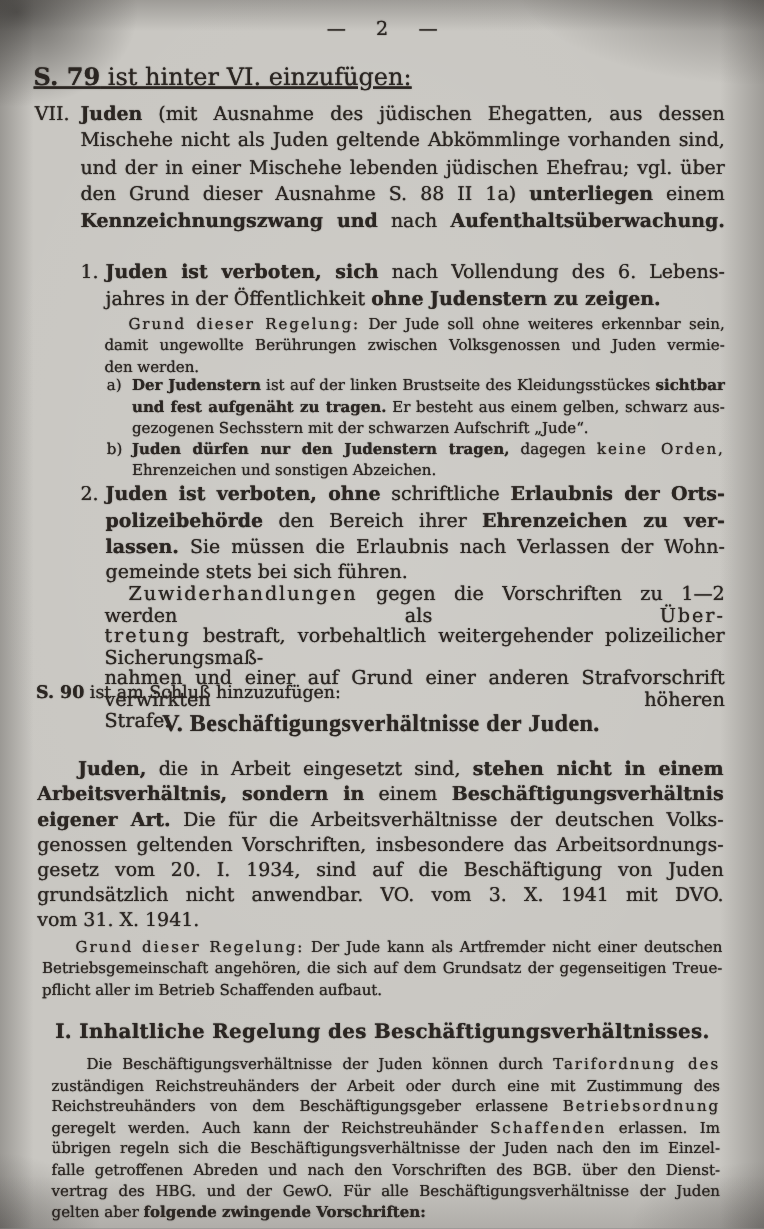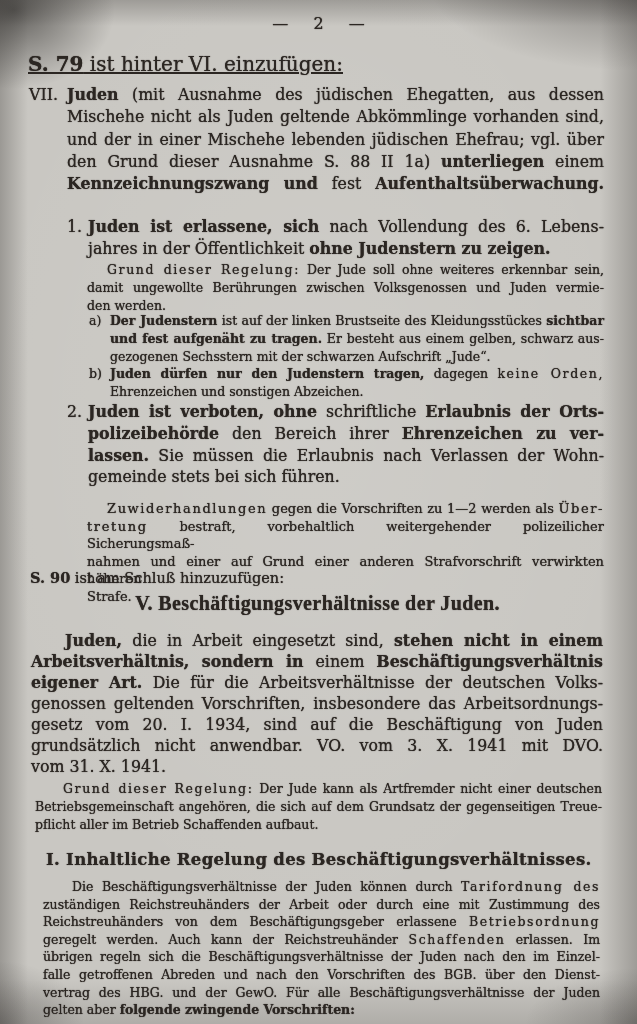--- a/index.html
+++ b/index.html
@@ -35,21 +35,21 @@
   #vii .label{left:-38px;}
   #item1 {left:88px;top:216px;width:516px;font-size:15.8px;line-height:22px;}
   #item1 .label{left:-21px;}
   #grund1{left:87px;top:261px;width:517px;font-size:12.5px;line-height:17.8px;}
   #itema {left:110px;top:312px;width:494px;font-size:12.5px;line-height:17.8px;}
   #itema .label{left:-21px;}
   #itemb {left:110px;top:365px;width:494px;font-size:12.5px;line-height:17.8px;}
   #itemb .label{left:-21px;}
   #item2 {left:88px;top:401px;width:516px;font-size:15.8px;line-height:21.8px;}
   #item2 .label{left:-21px;}
-  #zuwider{left:87px;top:500px;width:517px;font-size:13px;line-height:17.6px;}
+  #zuwider{left:87px;top:486px;width:517px;font-size:16px;line-height:17.6px;}
   #s90   {left:30px;top:568px;width:565px;font-size:14.5px;line-height:19px;}
   #headingV{left:30px;top:592px;width:575px;text-align:center;
             font-size:20px;font-weight:bold;letter-spacing:.4px;font-family:Liberation Serif, serif;}
   #paraV {left:31px;top:630px;width:572px;font-size:15.8px;line-height:21px;}
   #grund2{left:35px;top:780px;width:567px;font-size:12.5px;line-height:17.8px;}
   #headingI{left:46px;top:836px;width:560px;font-size:16.5px;font-weight:bold;letter-spacing:.3px;margin-top:14px;}
   #paraI {left:43px;top:866px;width:557px;font-size:12.5px;line-height:17.6px;}
 
   #grund1 .indent{text-indent:20px;}
   #zuwider .indent{text-indent:20px;}
@@ -66,26 +66,26 @@
   <div class="blk" id="s79">
       <div class="line last"><span class="b">S. 79</span><span> ist hinter VI. einzufügen:</span></div>
     </div>
 
   <div class="blk" id="vii">
     <span class="label">VII.</span>
   <div class="line"><span class="b">Juden</span><span> (mit Ausnahme des jüdischen Ehegatten, aus dessen</span></div>
       <div class="line"><span>Mischehe nicht als Juden geltende Abkömmlinge vorhanden sind,</span></div>
       <div class="line"><span>und der in einer Mischehe lebenden jüdischen Ehefrau; vgl. über</span></div>
       <div class="line"><span>den Grund dieser Ausnahme S. 88 II 1a) </span><span class="b">unterliegen</span><span> einem</span></div>
-      <div class="line"><span class="b">Kennzeichnungszwang und</span><span> fest </span><span class="b">Aufenthaltsüberwachung.</span></div>
+      <div class="line"><span class="b">Kennzeichnungszwang und</span><span> nach </span><span class="b">Aufenthaltsüberwachung.</span></div>
     </div>
 
   <div class="blk" id="item1">
     <span class="label">1.</span>
-  <div class="line"><span class="b">Juden ist erlassene, sich</span><span> nach Vollendung des 6. Lebens-</span></div>
+  <div class="line"><span class="b">Juden ist verboten, sich</span><span> nach Vollendung des 6. Lebens-</span></div>
       <div class="line last"><span>jahres in der Öffentlichkeit </span><span class="b">ohne Judenstern zu zeigen.</span></div>
     </div>
 
   <div class="blk" id="grund1">
       <div class="line indent"><span class="sp">Grund dieser Regelung:</span><span> Der Jude soll ohne weiteres erkennbar sein,</span></div>
       <div class="line"><span>damit ungewollte Berührungen zwischen Volksgenossen und Juden vermie-</span></div>
       <div class="line last"><span>den werden.</span></div>
     </div>
 
   <div class="blk" id="itema">

